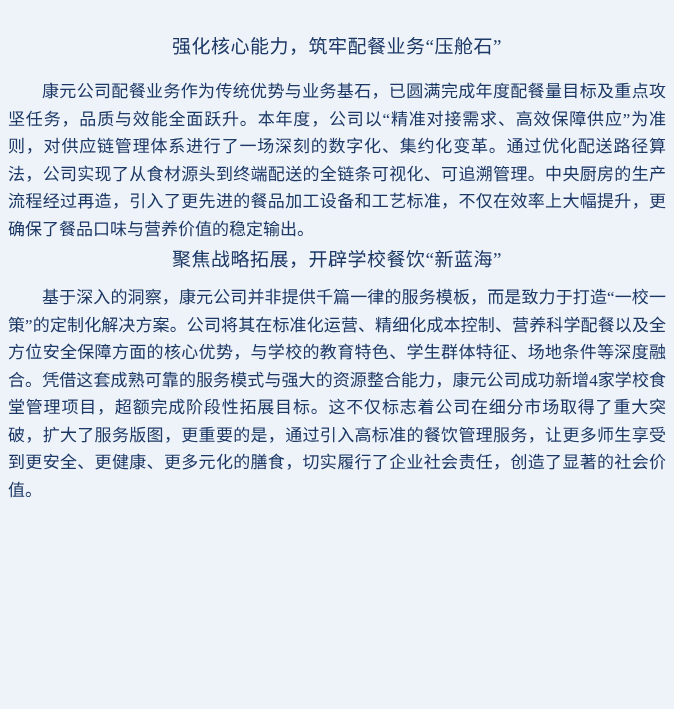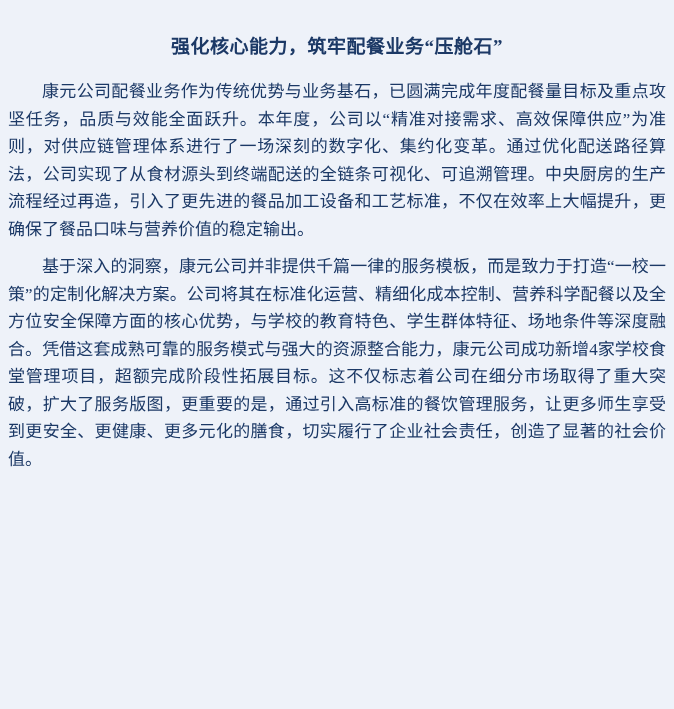--- a/index.html
+++ b/index.html
@@ -14,21 +14,21 @@
     color: #1C3966;
     font-family: "Liberation Serif", serif;
     padding: 36px 8px 0 8px;
     overflow: hidden;
   }
   .doc {
     width: 100%;
   }
   .section-heading {
     font-size: 19px;
-    font-weight: bold;
+    font-weight: normal;
     line-height: 21px;
     text-align: center;
     margin: 0 0 21px 0;
     letter-spacing: 0.5px;
   }
   .section-heading.second {
     margin: 0 0 14px 0;
   }
   .doc p {
     font-size: 17px;
@@ -42,17 +42,18 @@
 </head>
 <body>
 
 <div class="doc">
 
   <h1 class="section-heading">强化核心能力，筑牢配餐业务“压舱石”</h1>
 
   <p>康元公司配餐业务作为传统优势与业务基石，已圆满完成年度配餐量目标及重点攻坚任务，品质与效能全面跃升。本年度，公司以“精准对接需求、高效保障供应”为准则，对供应链管理体系进行了一场深刻的数字化、集约化变革。通过优化配送路径算法，公司实现了从食材源头到终端配送的全链条可视化、可追溯管理。中央厨房的生产流程经过再造，引入了更先进的餐品加工设备和工艺标准，不仅在效率上大幅提升，更确保了餐品口味与营养价值的稳定输出。</p>
 
 
+  <h1 class="section-heading second">聚焦战略拓展，开辟学校餐饮“新蓝海”</h1>
 
 
   <p>基于深入的洞察，康元公司并非提供千篇一律的服务模板，而是致力于打造“一校一策”的定制化解决方案。公司将其在标准化运营、精细化成本控制、营养科学配餐以及全方位安全保障方面的核心优势，与学校的教育特色、学生群体特征、场地条件等深度融合。凭借这套成熟可靠的服务模式与强大的资源整合能力，康元公司成功新增4家学校食堂管理项目，超额完成阶段性拓展目标。这不仅标志着公司在细分市场取得了重大突破，扩大了服务版图，更重要的是，通过引入高标准的餐饮管理服务，让更多师生享受到更安全、更健康、更多元化的膳食，切实履行了企业社会责任，创造了显著的社会价值。</p>
 
 </div>
 
 </body></html>

